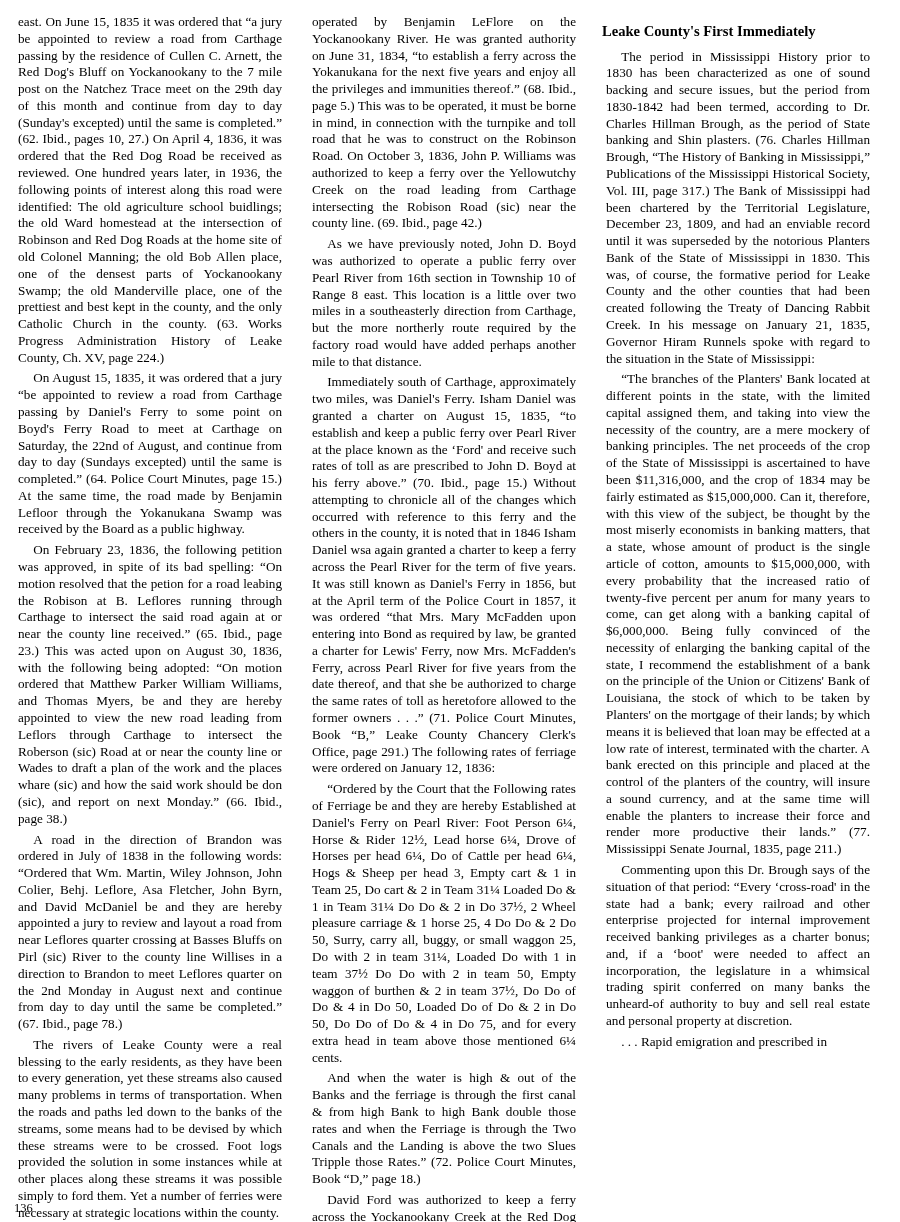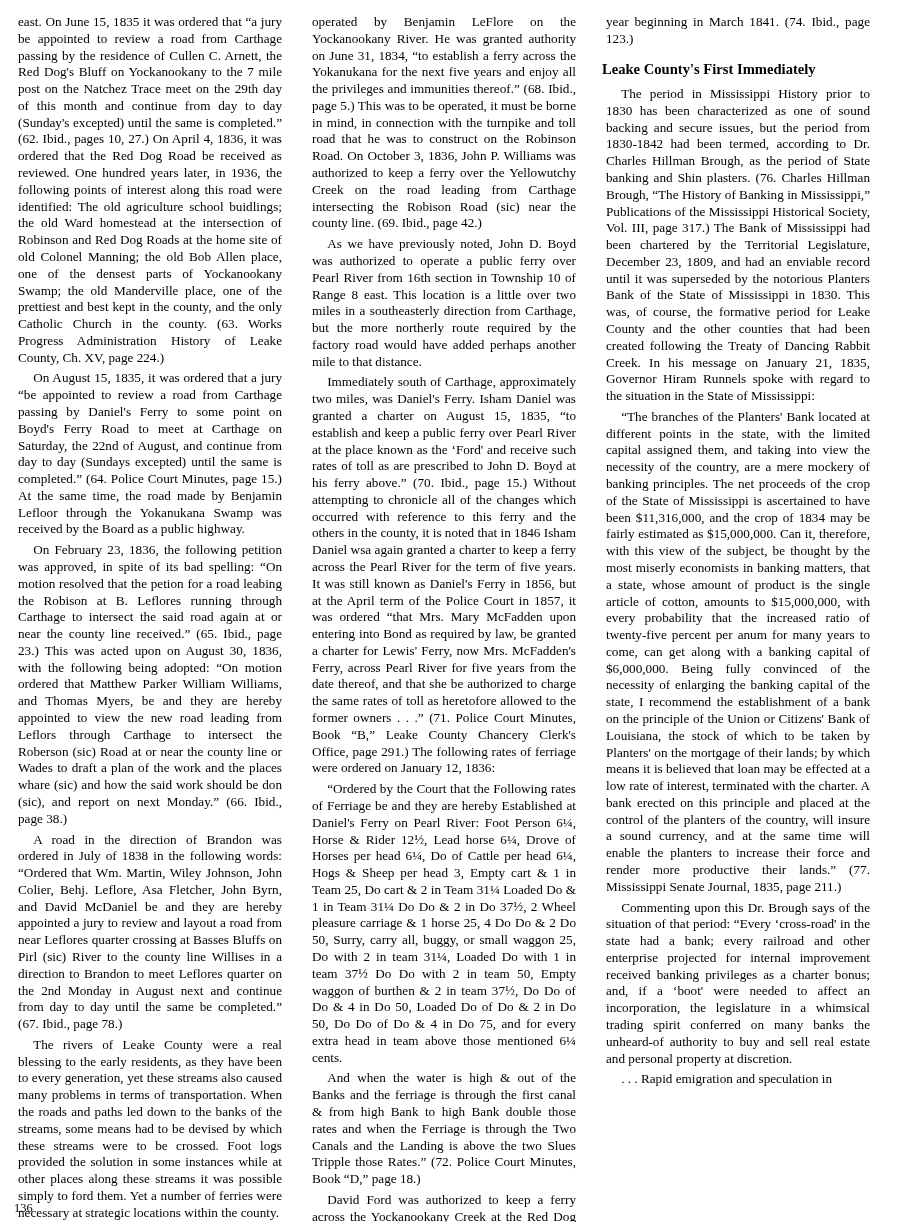--- a/index.html
+++ b/index.html
@@ -72,23 +72,22 @@
     <div class="col">
       <p class="noindent">operated by Benjamin LeFlore on the Yockanookany River. He was granted authority on June 31, 1834, “to establish a ferry across the Yokanukana for the next five years and enjoy all the privileges and immunities thereof.” (68. Ibid., page 5.) This was to be operated, it must be borne in mind, in connection with the turnpike and toll road that he was to construct on the Robinson Road. On October 3, 1836, John P. Williams was authorized to keep a ferry over the Yellowutchy Creek on the road leading from Carthage intersecting the Robison Road (sic) near the county line. (69. Ibid., page 42.)</p>
       <p>As we have previously noted, John D. Boyd was authorized to operate a public ferry over Pearl River from 16th section in Township 10 of Range 8 east. This location is a little over two miles in a southeasterly direction from Carthage, but the more northerly route required by the factory road would have added perhaps another mile to that distance.</p>
       <p>Immediately south of Carthage, approximately two miles, was Daniel's Ferry. Isham Daniel was granted a charter on August 15, 1835, “to establish and keep a public ferry over Pearl River at the place known as the ‘Ford' and receive such rates of toll as are prescribed to John D. Boyd at his ferry above.” (70. Ibid., page 15.) Without attempting to chronicle all of the changes which occurred with reference to this ferry and the others in the county, it is noted that in 1846 Isham Daniel wsa again granted a charter to keep a ferry across the Pearl River for the term of five years. It was still known as Daniel's Ferry in 1856, but at the April term of the Police Court in 1857, it was ordered “that Mrs. Mary McFadden upon entering into Bond as required by law, be granted a charter for Lewis' Ferry, now Mrs. McFadden's Ferry, across Pearl River for five years from the date thereof, and that she be authorized to charge the same rates of toll as heretofore allowed to the former owners . . .” (71. Police Court Minutes, Book “B,” Leake County Chancery Clerk's Office, page 291.) The following rates of ferriage were ordered on January 12, 1836:</p>
       <p>“Ordered by the Court that the Following rates of Ferriage be and they are hereby Established at Daniel's Ferry on Pearl River: Foot Person 6¼, Horse &amp; Rider 12½, Lead horse 6¼, Drove of Horses per head 6¼, Do of Cattle per head 6¼, Hogs &amp; Sheep per head 3, Empty cart &amp; 1 in Team 25, Do cart &amp; 2 in Team 31¼ Loaded Do &amp; 1 in Team 31¼ Do Do &amp; 2 in Do 37½, 2 Wheel pleasure carriage &amp; 1 horse 25, 4 Do Do &amp; 2 Do 50, Surry, carry all, buggy, or small waggon 25, Do with 2 in team 31¼, Loaded Do with 1 in team 37½ Do Do with 2 in team 50, Empty waggon of burthen &amp; 2 in team 37½, Do Do of Do &amp; 4 in Do 50, Loaded Do of Do &amp; 2 in Do 50, Do Do of Do &amp; 4 in Do 75, and for every extra head in team above those mentioned 6¼ cents.</p>
       <p>And when the water is high &amp; out of the Banks and the ferriage is through the first canal &amp; from high Bank to high Bank double those rates and when the Ferriage is through the Two Canals and the Landing is above the two Slues Tripple those Rates.” (72. Police Court Minutes, Book “D,” page 18.)</p>
       <p>David Ford was authorized to keep a ferry across the Yockanookany Creek at the Red Dog Bluff on July 11, 1836. (73. Ibid., page 32.) Alfred Walker was authorized to keep a ferry at the same place for the period of one</p>
     </div>
 
     <div class="col">
-      <p class="noindent">year beginning in March 1841. (74. Ibid., page 123.)</p>
       <h2>Leake County's First Immediately</h2>
       <p>The period in Mississippi History prior to 1830 has been characterized as one of sound backing and secure issues, but the period from 1830-1842 had been termed, according to Dr. Charles Hillman Brough, as the period of State banking and Shin plasters. (76. Charles Hillman Brough, “The History of Banking in Mississippi,” Publications of the Mississippi Historical Society, Vol. III, page 317.) The Bank of Mississippi had been chartered by the Territorial Legislature, December 23, 1809, and had an enviable record until it was superseded by the notorious Planters Bank of the State of Mississippi in 1830. This was, of course, the formative period for Leake County and the other counties that had been created following the Treaty of Dancing Rabbit Creek. In his message on January 21, 1835, Governor Hiram Runnels spoke with regard to the situation in the State of Mississippi:</p>
       <p>“The branches of the Planters' Bank located at different points in the state, with the limited capital assigned them, and taking into view the necessity of the country, are a mere mockery of banking principles. The net proceeds of the crop of the State of Mississippi is ascertained to have been $11,316,000, and the crop of 1834 may be fairly estimated as $15,000,000. Can it, therefore, with this view of the subject, be thought by the most miserly economists in banking matters, that a state, whose amount of product is the single article of cotton, amounts to $15,000,000, with every probability that the increased ratio of twenty-five percent per anum for many years to come, can get along with a banking capital of $6,000,000. Being fully convinced of the necessity of enlarging the banking capital of the state, I recommend the establishment of a bank on the principle of the Union or Citizens' Bank of Louisiana, the stock of which to be taken by Planters' on the mortgage of their lands; by which means it is believed that loan may be effected at a low rate of interest, terminated with the charter. A bank erected on this principle and placed at the control of the planters of the country, will insure a sound currency, and at the same time will enable the planters to increase their force and render more productive their lands.” (77. Mississippi Senate Journal, 1835, page 211.)</p>
       <p>Commenting upon this Dr. Brough says of the situation of that period: “Every ‘cross-road' in the state had a bank; every railroad and other enterprise projected for internal improvement received banking privileges as a charter bonus; and, if a ‘boot' were needed to affect an incorporation, the legislature in a whimsical trading spirit conferred on many banks the unheard-of authority to buy and sell real estate and personal property at discretion.</p>
-      <p>. . . Rapid emigration and speculation in</p>
+      <p>. . . Rapid emigration and prescribed in</p>
     </div>
 
   </div>
   <div class="folio">136</div>
 </div>
 
 </body></html>

